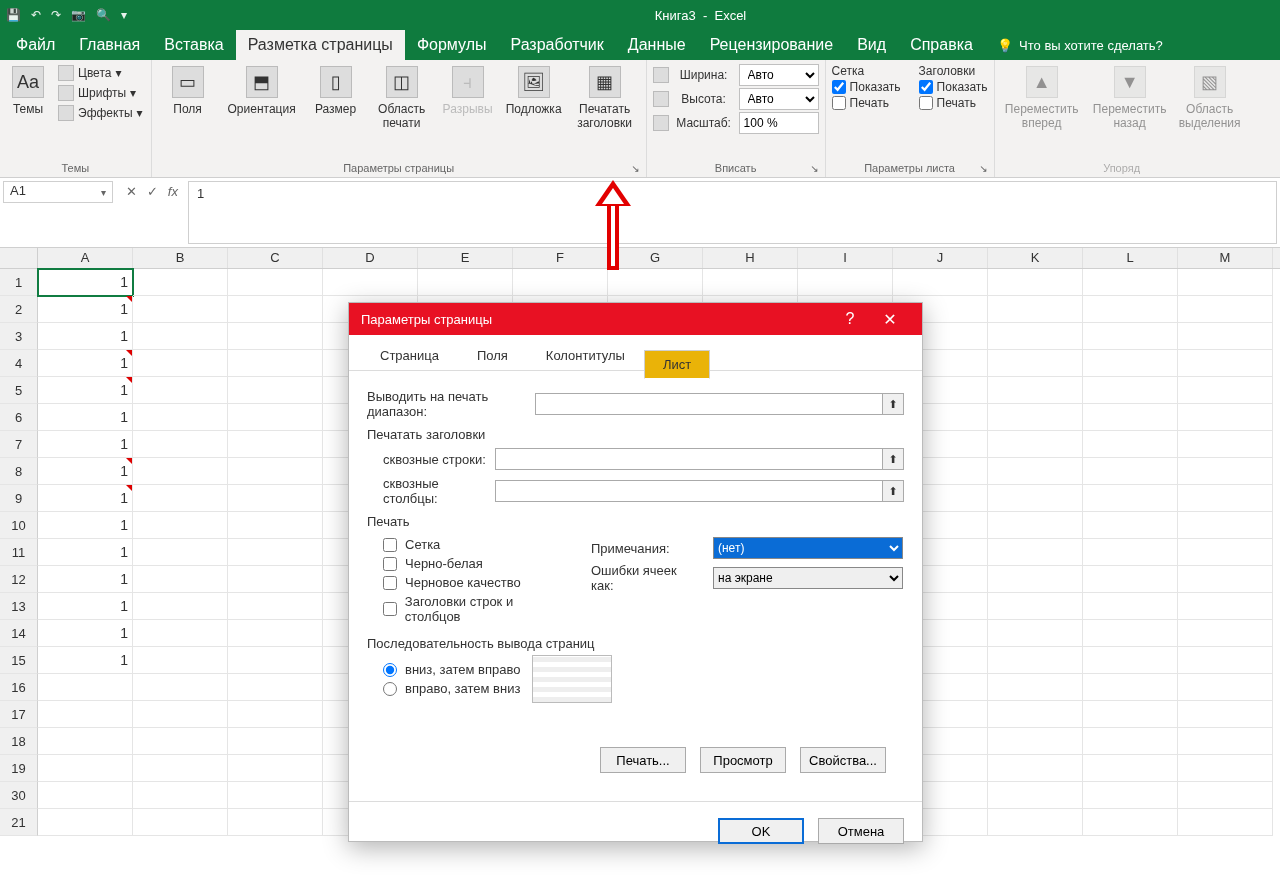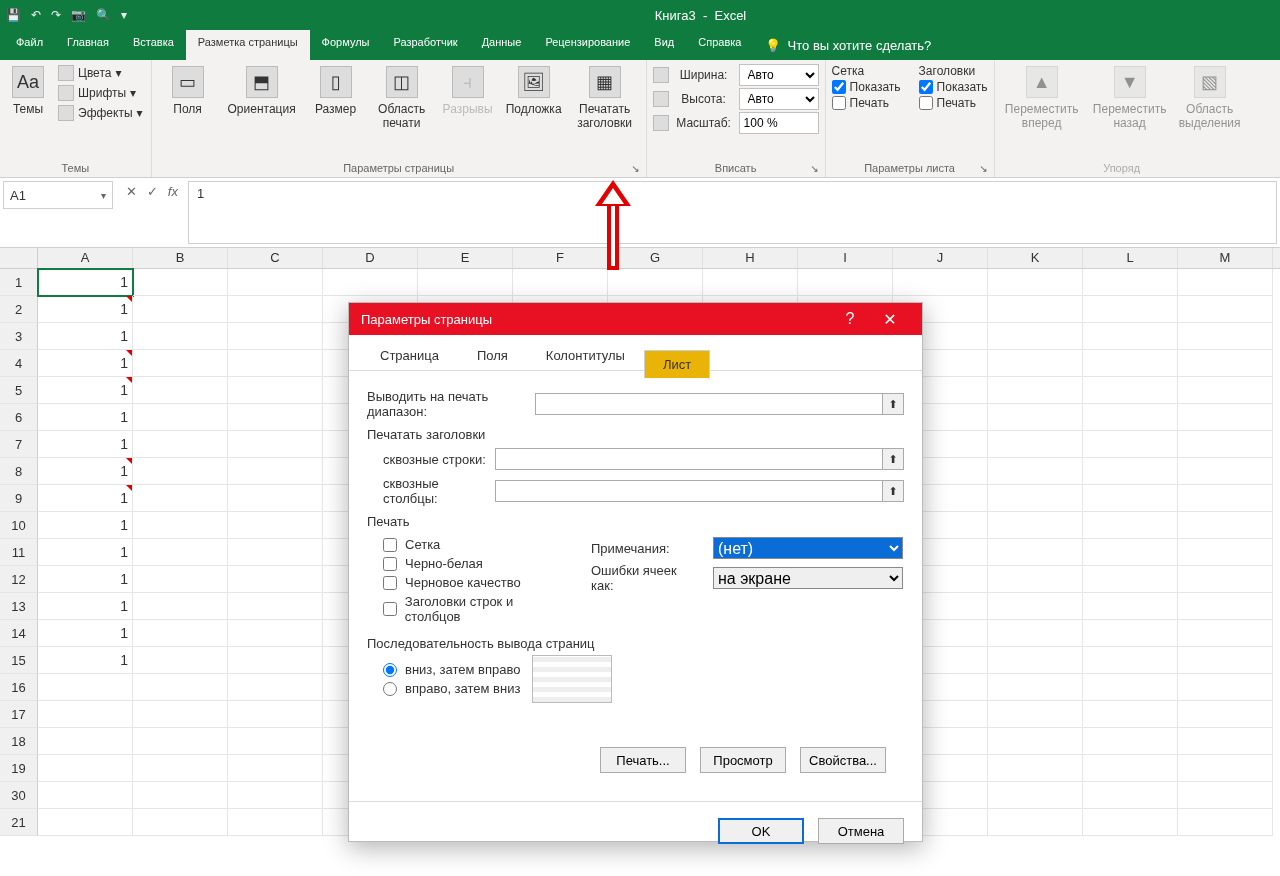--- a/index.html
+++ b/index.html
@@ -6,21 +6,21 @@
 body { width: 1280px; height: 876px; background: #fff; overflow: hidden; position: relative; font-size: 13px; color: #333; }
 
 
 .titlebar { height: 30px; background: #0f7b3e; display: flex; align-items: center; color: #fff; font-size: 12px; padding: 0 6px; }
 .titlebar .qat { display: flex; gap: 10px; align-items: center; }
 .titlebar .qat span { opacity: .9; }
 .titlebar .title { flex: 1; text-align: center; font-size: 13px; }
 
 
 .tabs { height: 30px; background: #0f7b3e; display: flex; align-items: stretch; padding: 0 4px; }
-.tabs .tab { color: #fff; padding: 6px 12px; font-size: 11px; cursor: pointer; }
+.tabs .tab { color: #fff; padding: 6px 12px; font-size: 16px; cursor: pointer; }
 .tabs .tab.active { background: #f3f2f1; color: #333; }
 .tabs .tell { display: flex; align-items: center; gap: 6px; color: #fff; margin-left: 12px; }
 
 
 .ribbon { height: 118px; background: #f3f2f1; display: flex; border-bottom: 1px solid #cfcfcf; }
 .group { border-right: 1px solid #dcdcdc; display: flex; flex-direction: column; padding: 4px 6px 0; }
 .group .glabel { text-align: center; font-size: 11px; color: #666; padding: 3px 0; position: relative; }
 .group .glabel .launcher { position: absolute; right: 0; bottom: 3px; font-size: 10px; color: #666; }
 .group .body { flex: 1; display: flex; align-items: flex-start; gap: 6px; }
 
@@ -35,21 +35,21 @@
 .fitrow { display: flex; align-items: center; gap: 4px; font-size: 12px; }
 .fitrow label { width: 62px; text-align: center; }
 .fitrow .sico { width: 16px; height: 16px; background: #ddd; border: 1px solid #bbb; }
 .fitrow input, .fitrow select { width: 80px; height: 22px; border: 1px solid #c0c0c0; font-size: 12px; padding: 0 4px; background: #fff; }
 
 .chk { display: flex; align-items: center; gap: 4px; font-size: 12px; }
 .chk input { width: 14px; height: 14px; }
 
 
 .fbar { height: 70px; border-bottom: 1px solid #cfcfcf; display: flex; }
-.namebox { width: 110px; border: 1px solid #cfcfcf; margin: 3px; display: flex; align-items: center; padding: 4px 6px; font-size: 13px; height: 28px; background: #fff; }
+.namebox { width: 110px; border: 1px solid #cfcfcf; margin: 3px; display: flex; align-items: flex-end; padding: 4px 6px; font-size: 13px; height: 22px; background: #fff; }
 .namebox .dd { margin-left: auto; font-size: 10px; color: #666; }
 .fxicons { display: flex; align-items: flex-start; gap: 10px; padding: 6px 10px; color: #666; }
 .fxinput { flex: 1; border: 1px solid #cfcfcf; margin: 3px 3px 3px 0; padding: 4px 8px; font-size: 13px; }
 
 
 .grid { position: relative; }
 .colhdr { display: flex; background: #f0f0f0; border-bottom: 1px solid #cfcfcf; }
 .colhdr .corner { width: 38px; border-right: 1px solid #cfcfcf; height: 20px; background: #f0f0f0; }
 .colhdr .ch { width: 95px; text-align: center; font-size: 13px; border-right: 1px solid #e0e0e0; background: #f0f0f0; height: 20px; line-height: 20px; }
 .gridrow { display: flex; height: 27px; }
@@ -72,21 +72,21 @@
 .fline.indent label { width: 104px; margin-left: 16px; }
 .fline .tinput { flex: 1; display: flex; }
 .fline .tinput input { flex: 1; height: 22px; border: 1px solid #aaa; border-right: none; }
 .fline .rangebtn { width: 22px; height: 22px; border: 1px solid #aaa; background: #f0f0f0; display: flex; align-items: center; justify-content: center; font-size: 11px; }
 .section { font-size: 13px; margin: 8px 0 4px; }
 .dchk { display: flex; align-items: center; gap: 8px; margin: 4px 0 4px 16px; }
 .dchk input { width: 14px; height: 14px; }
 .twocol { display: flex; gap: 20px; align-items: flex-start; }
 .rightcol .row { display: flex; align-items: center; gap: 12px; margin: 4px 1px; }
 .rightcol label { width: 110px; }
-.rightcol select { width: 190px; height: 22px; border: 1px solid #888; font-size: 16px; }
+.rightcol select { width: 190px; height: 22px; border: 1px solid #888; font-size: 12px; }
 .rightcol select.hl { background: #0a6cd6; color: #fff; }
 .radio { display: flex; align-items: center; gap: 8px; margin: 4px 0 4px 16px; }
 .radio input { width: 14px; height: 14px; }
 .orderimg { width: 80px; height: 48px; margin-left: 12px; background: repeating-linear-gradient(0deg,#eee,#eee 5px,#fff 5px,#fff 10px); border: 1px solid #bbb; display: inline-block; }
 .btnrow { display: flex; gap: 14px; justify-content: flex-end; padding: 10px 18px; }
 .btn { min-width: 86px; height: 26px; border: 1px solid #aaa; background: #f0f0f0; font-size: 13px; cursor: pointer; }
 .btn.primary { border: 2px solid #0a6cd6; }
 .hrsep { border-top: 1px solid #dcdcdc; margin: 6px 0; }
 
 

